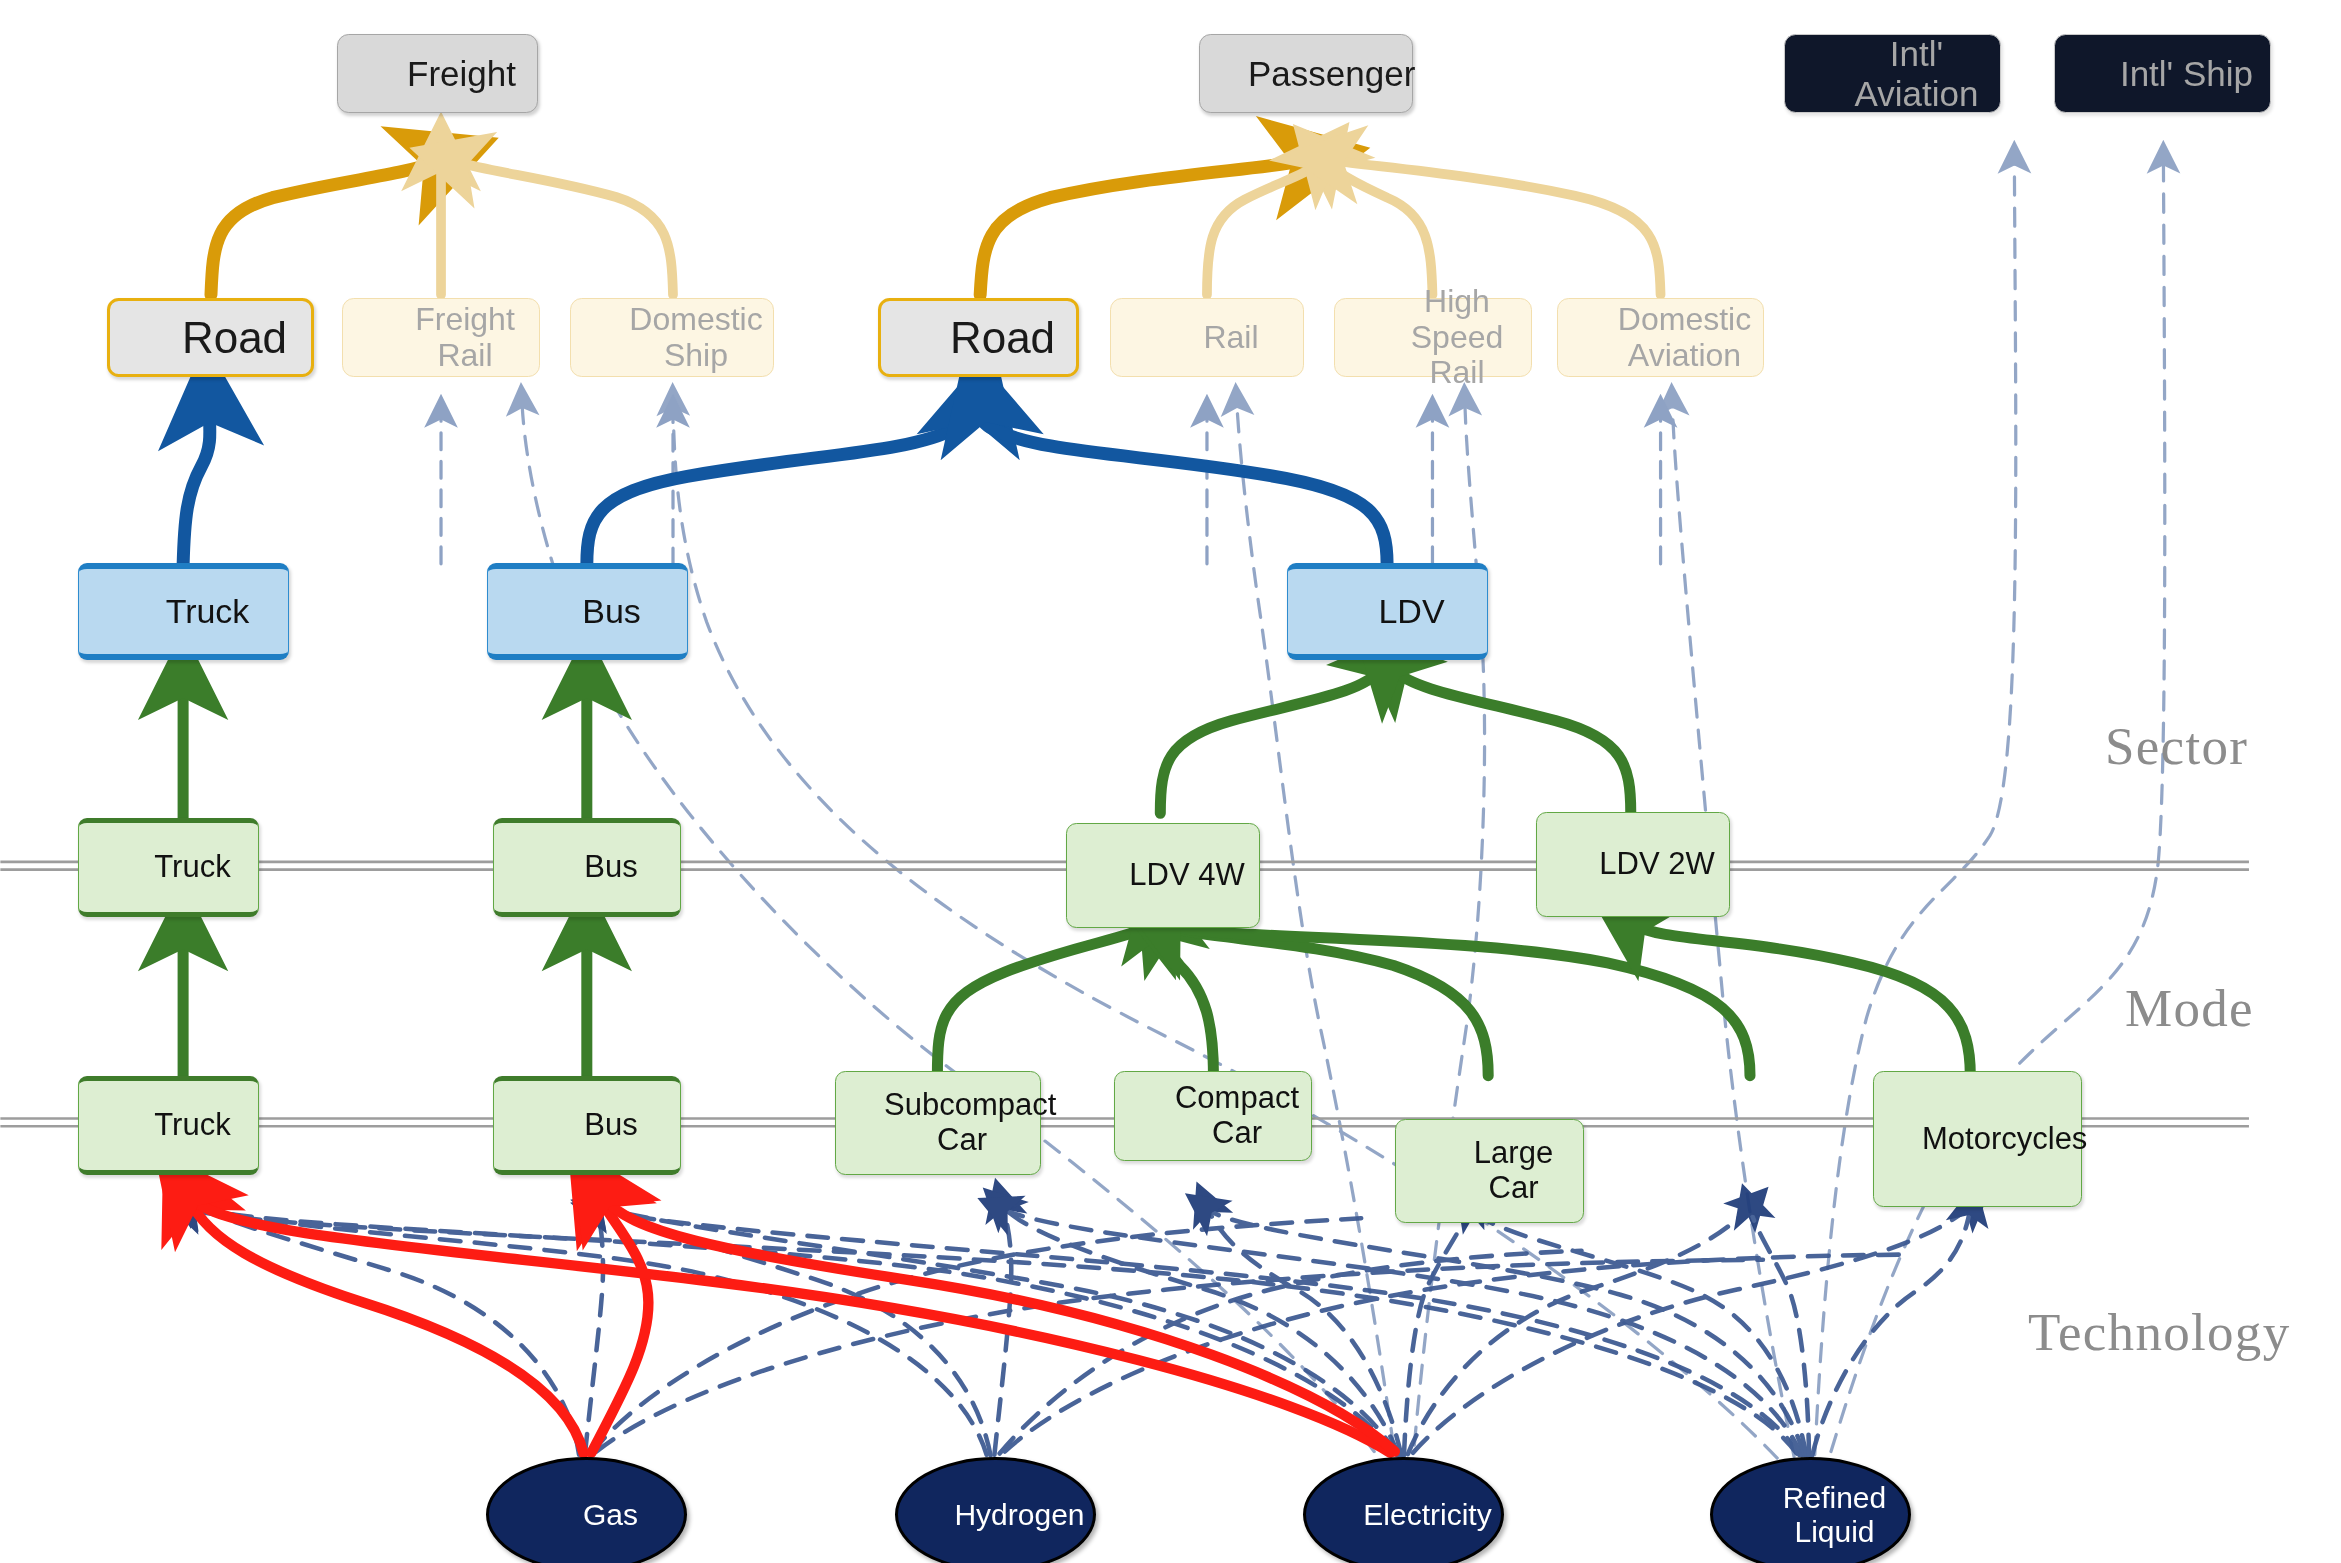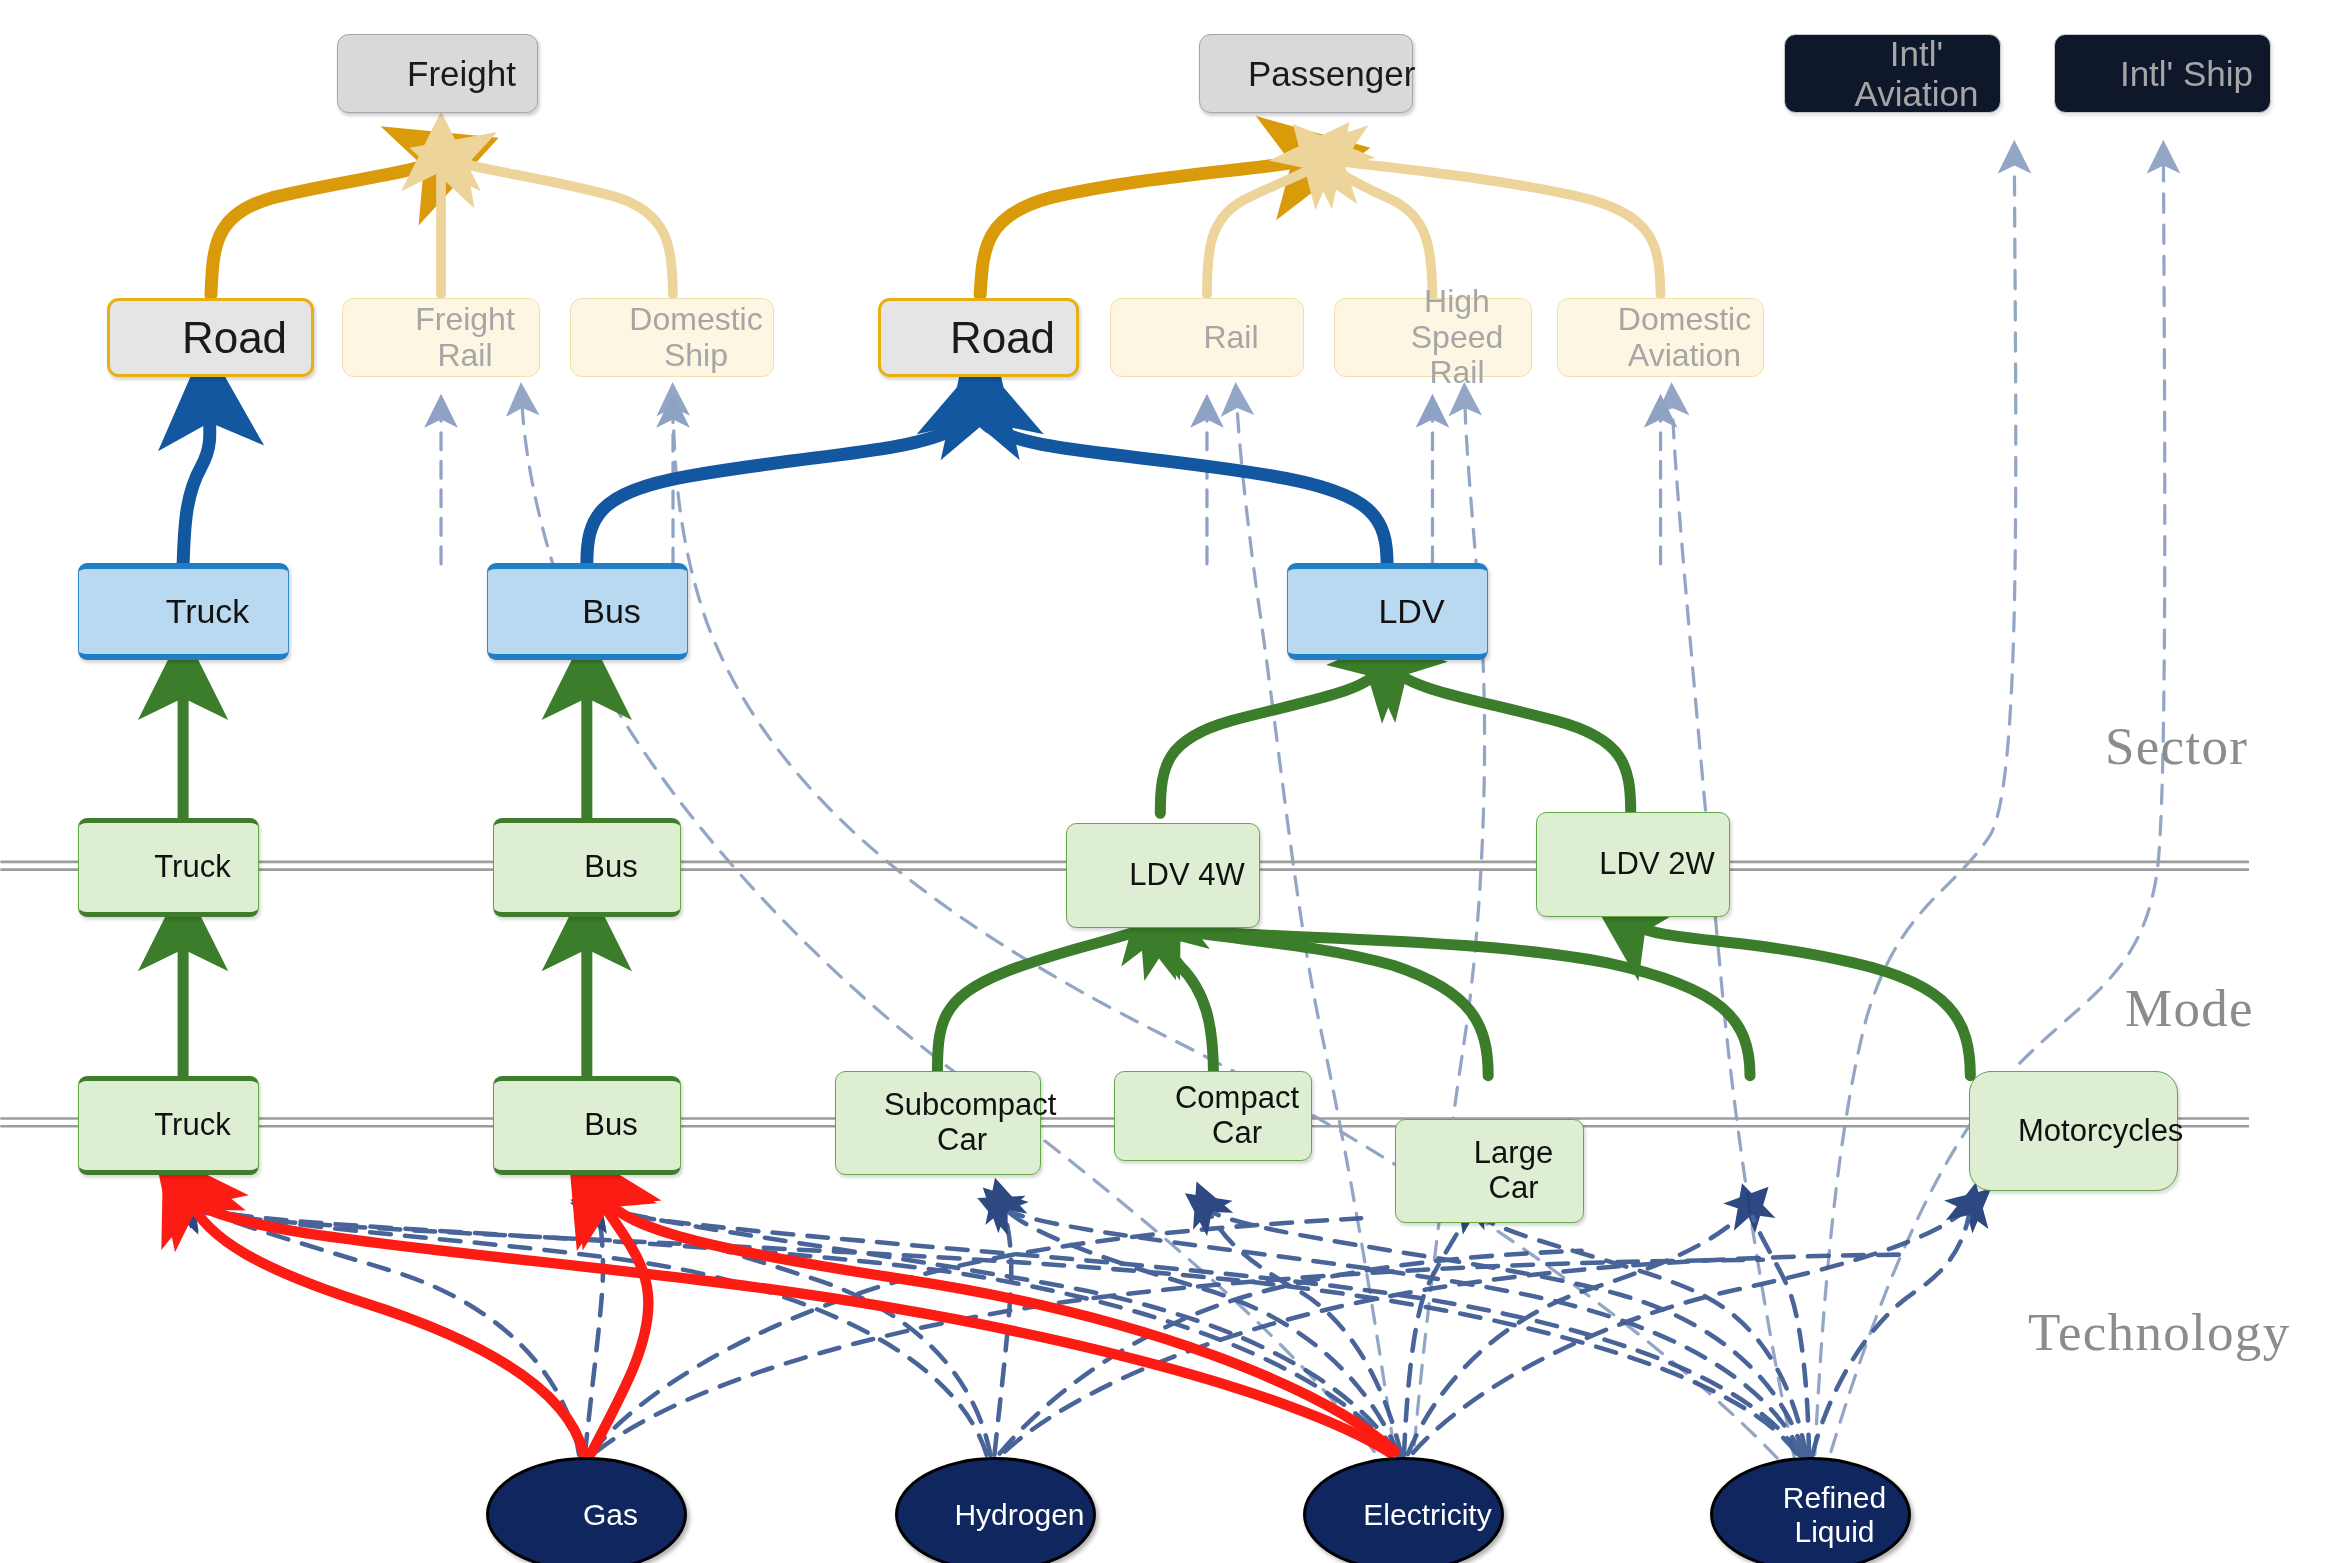--- a/index.html
+++ b/index.html
@@ -246,21 +246,21 @@
 </div>
 <div class="node n-green2" style="left:835px;top:1071px;width:206px;height:104px;">
   <span class="ml">Subcompact<br>Car</span>
 </div>
 <div class="node n-green2" style="left:1114px;top:1071px;width:198px;height:90px;">
   <span class="ml">Compact<br>Car</span>
 </div>
 <div class="node n-green2" style="left:1395px;top:1119px;width:189px;height:104px;">
   <span class="ml">Large<br>Car</span>
 </div>
-<div class="node n-green2" style="left:1969px;top:1071px;width:209px;height:120px;border-radius:22px;">
+<div class="node n-green2" style="left:1873px;top:1071px;width:209px;height:136px;">
   <span>Motorcycles</span>
 </div>
 
 <div class="node n-fuel" style="left:486px;top:1457px;width:201px;height:115px;">
   <span>Gas</span>
 </div>
 <div class="node n-fuel" style="left:895px;top:1457px;width:201px;height:115px;">
   <span>Hydrogen</span>
 </div>
 <div class="node n-fuel" style="left:1303px;top:1457px;width:201px;height:115px;">

